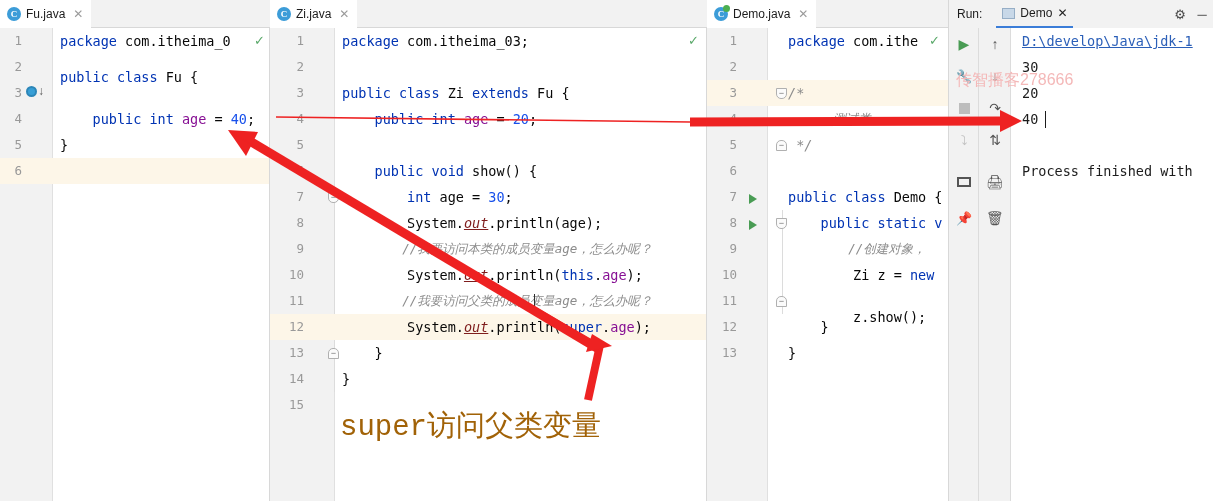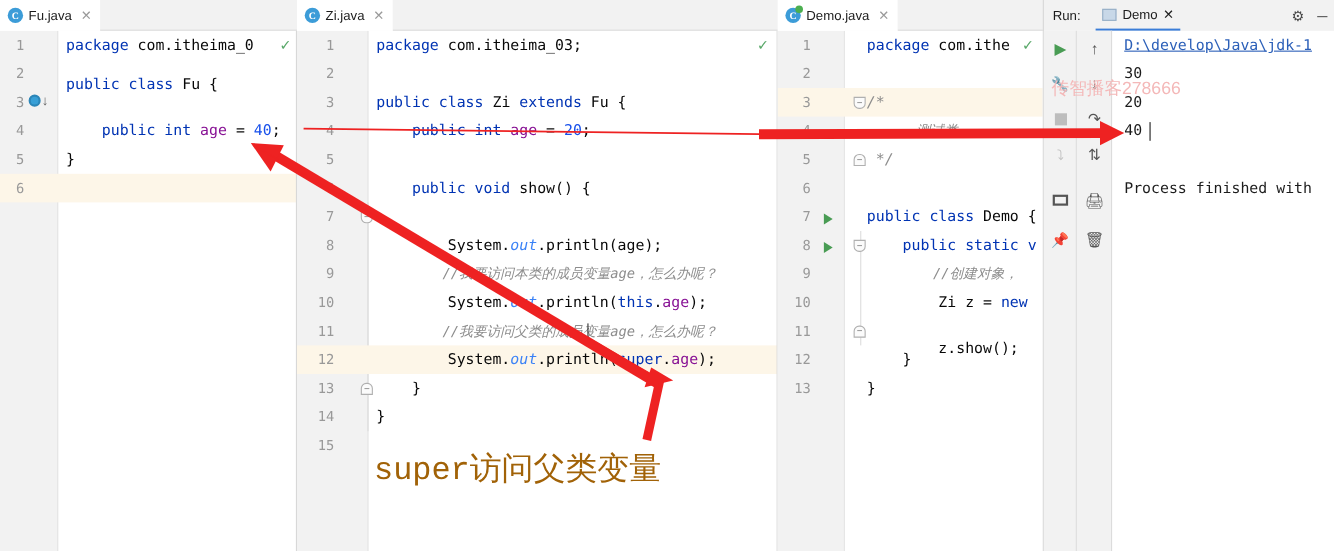--- a/index.html
+++ b/index.html
@@ -89,21 +89,21 @@
     color: #080808;
   }
   .hl-row {
     position: absolute;
     height: 26px;
     background: #fdf6e8;
   }
   .kw  { color: #0033b3; }
   .num { color: #1750eb; }
   .fld { color: #871094; }
-  .sfld{ color: #3b82f6; font-style: italic; }
+  .sfld{ color: #7f1d1d; font-style: italic; text-decoration: underline; }
   .cmt { color: #8c8c8c; font-style: italic; }
   .plain { color: #080808; }
 
   
   .g-check {
     position: absolute; color: #59a869;
     font-size: 13px; line-height: 1;
   }
   .g-run {
     position: absolute;
@@ -305,20 +305,21 @@
     <div class="lnum" style="top:338px;left:0; width:34px;">14</div>
     <div class="lnum" style="top:364px;left:0; width:34px;">15</div>
 
     <div class="g-fold open" style="top:164px; left:58px;">−</div>
     <div class="g-fold close" style="top:320px; left:58px;">−</div>
 
     <div class="code" style="top:0px;  left:72px;"><span class="kw">package </span><span class="plain">com.itheima_03;</span></div>
     <div class="code" style="top:52px; left:72px;"><span class="kw">public class </span><span class="plain">Zi </span><span class="kw">extends </span><span class="plain">Fu {</span></div>
     <div class="code" style="top:78px; left:72px;"><span class="plain">    </span><span class="kw">public int </span><span class="fld">age</span><span class="plain"> = </span><span class="num">20</span><span class="plain">;</span></div>
     <div class="code" style="top:130px;left:72px;"><span class="plain">    </span><span class="kw">public void </span><span class="plain">show() {</span></div>
+    <div class="code" style="top:156px;left:72px;"><span class="plain">        </span><span class="kw">int </span><span class="plain">age = </span><span class="num">30</span><span class="plain">;</span></div>
     <div class="code" style="top:182px;left:72px;"><span class="plain">        System.</span><span class="sfld">out</span><span class="plain">.println(age);</span></div>
     <div class="code" style="top:208px;left:72px; font-size:12.5px;"><span class="cmt">        //我要访问本类的成员变量age，怎么办呢？</span></div>
     <div class="code" style="top:234px;left:72px;"><span class="plain">        System.</span><span class="sfld">out</span><span class="plain">.println(</span><span class="kw">this</span><span class="plain">.</span><span class="fld">age</span><span class="plain">);</span></div>
     <div class="code" style="top:260px;left:72px; font-size:12.5px;"><span class="cmt">        //我要访问父类的成员变量age，怎么办呢？</span></div>
     <div class="code" style="top:286px;left:72px;"><span class="plain">        System.</span><span class="sfld">out</span><span class="plain">.println(</span><span class="kw">super</span><span class="plain">.</span><span class="fld">age</span><span class="plain">);</span></div>
     <div class="code" style="top:312px;left:72px;"><span class="plain">    }</span></div>
     <div class="code" style="top:338px;left:72px;"><span class="plain">}</span></div>
 
     <div class="caret-col" style="left:264px; top:266px; height:17px;"></div>
     <div class="g-check" style="top:6px; right:8px;">✓</div>

